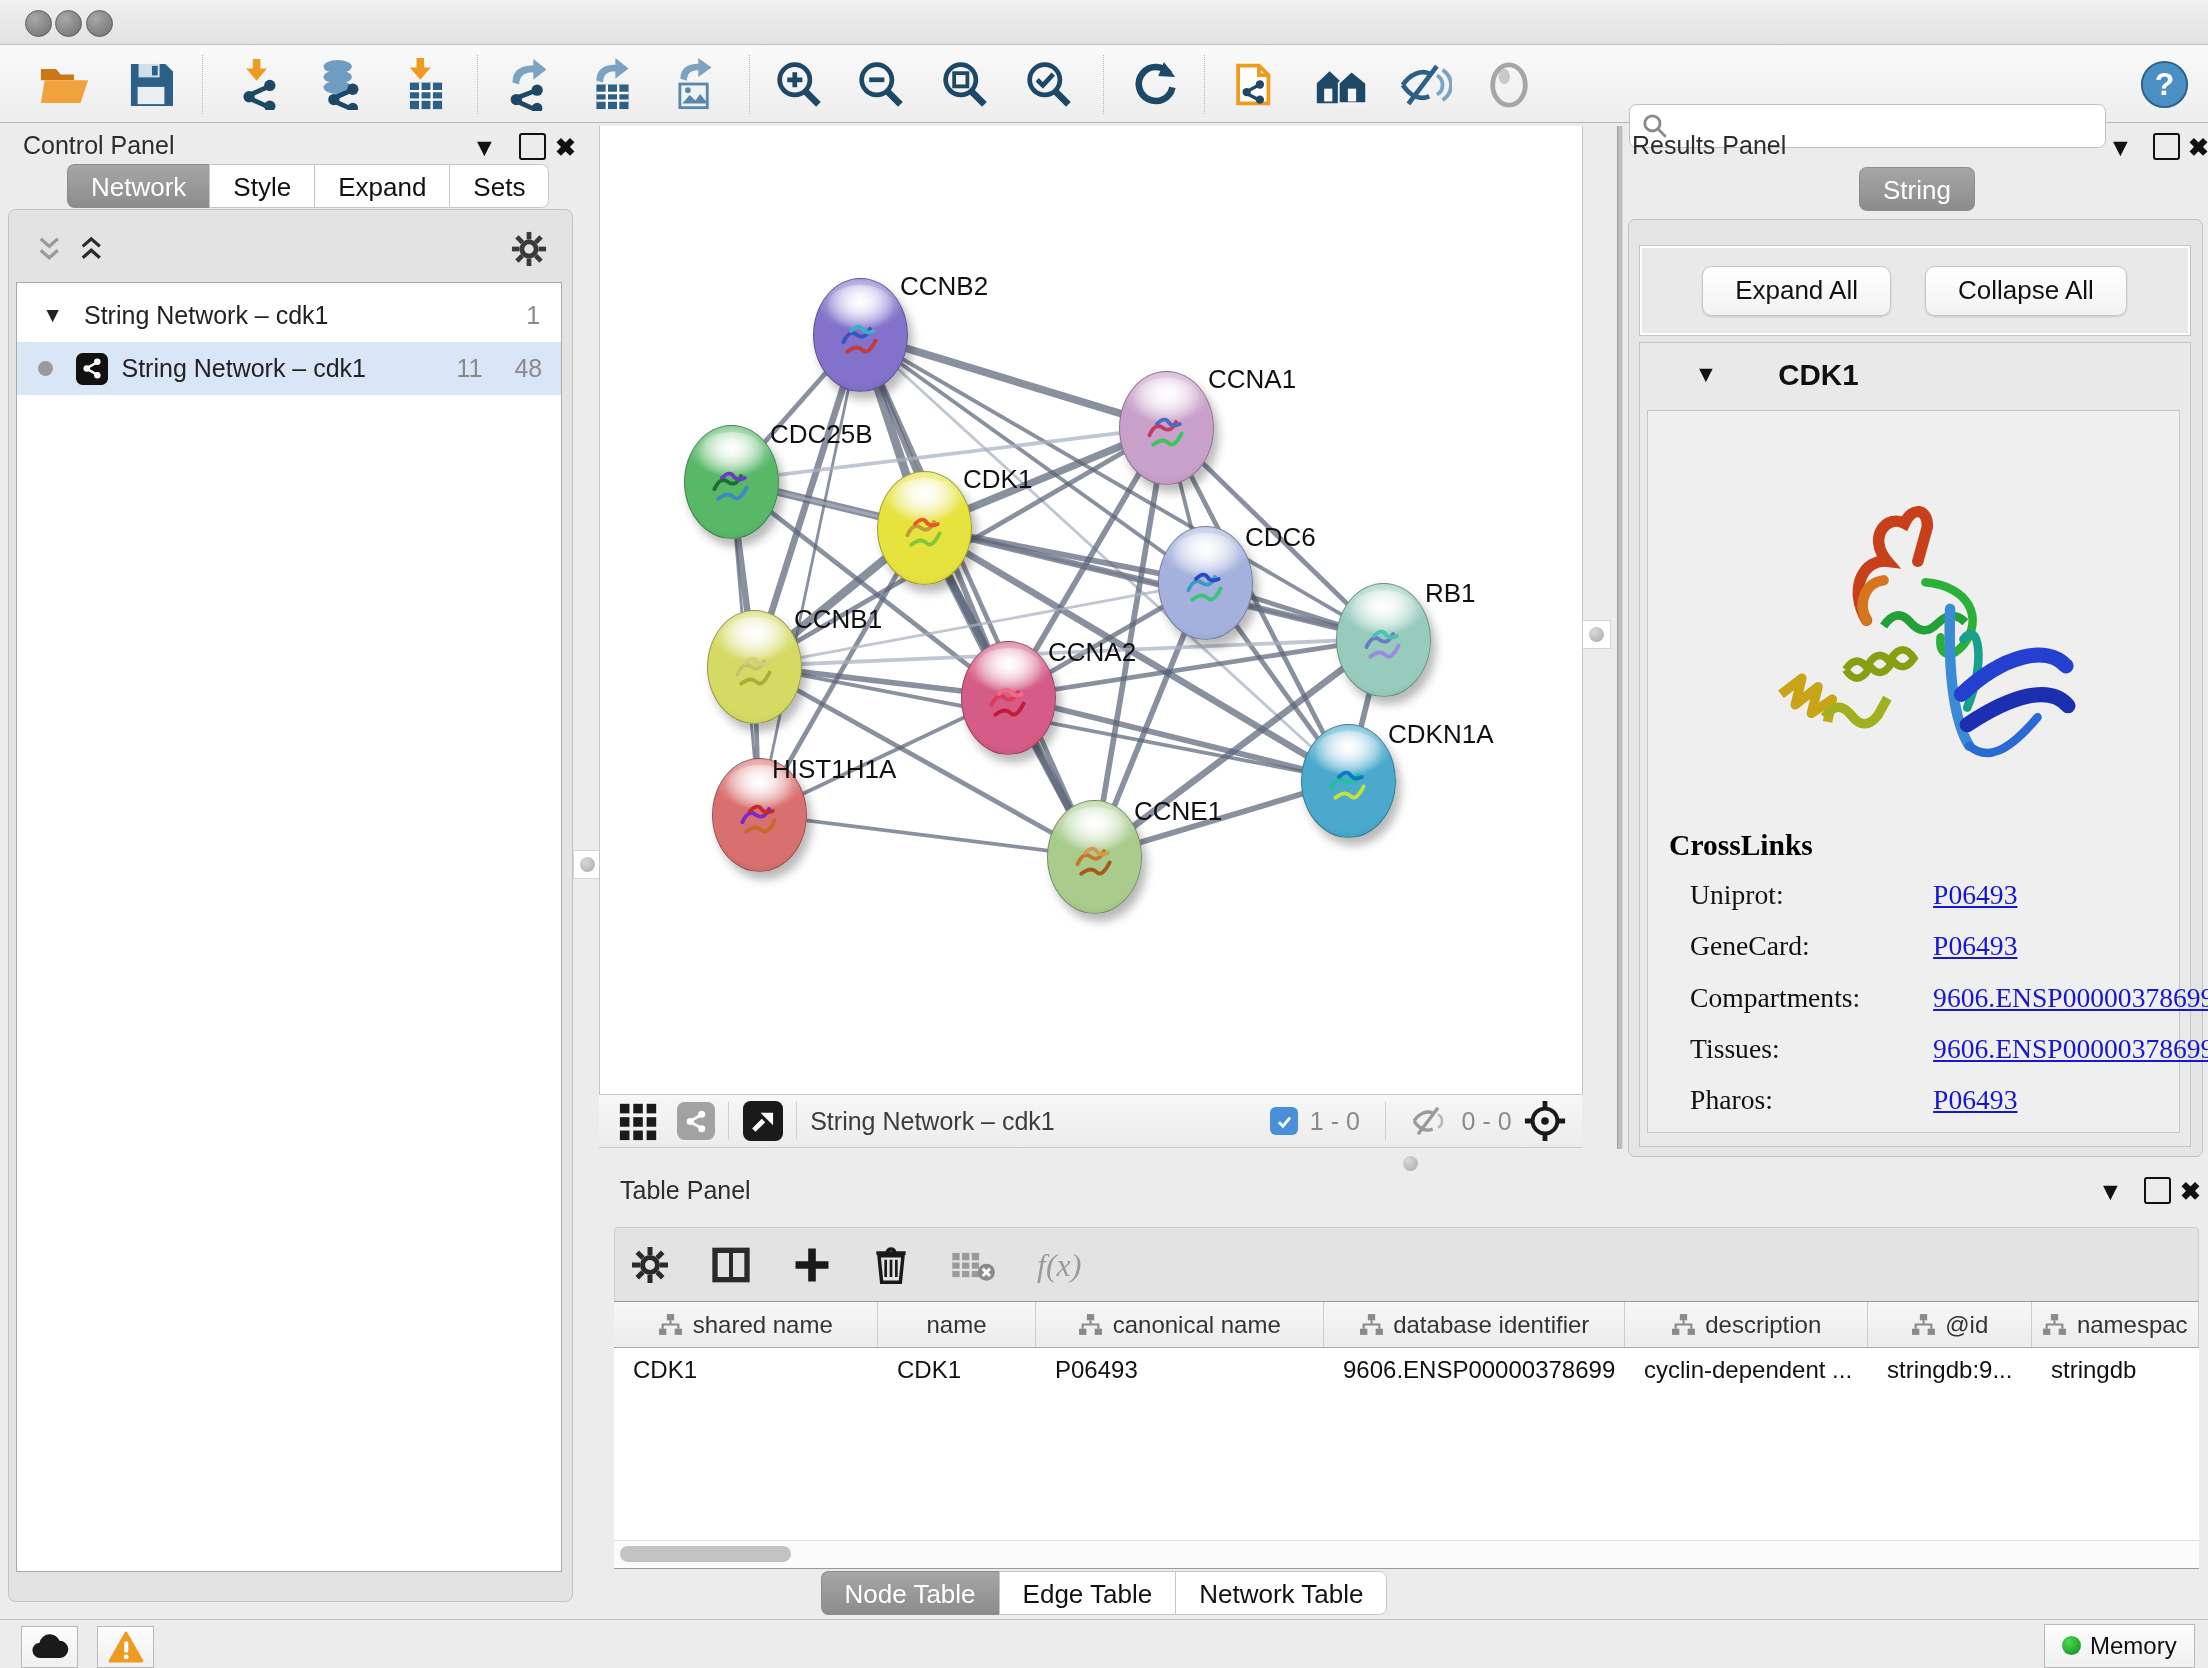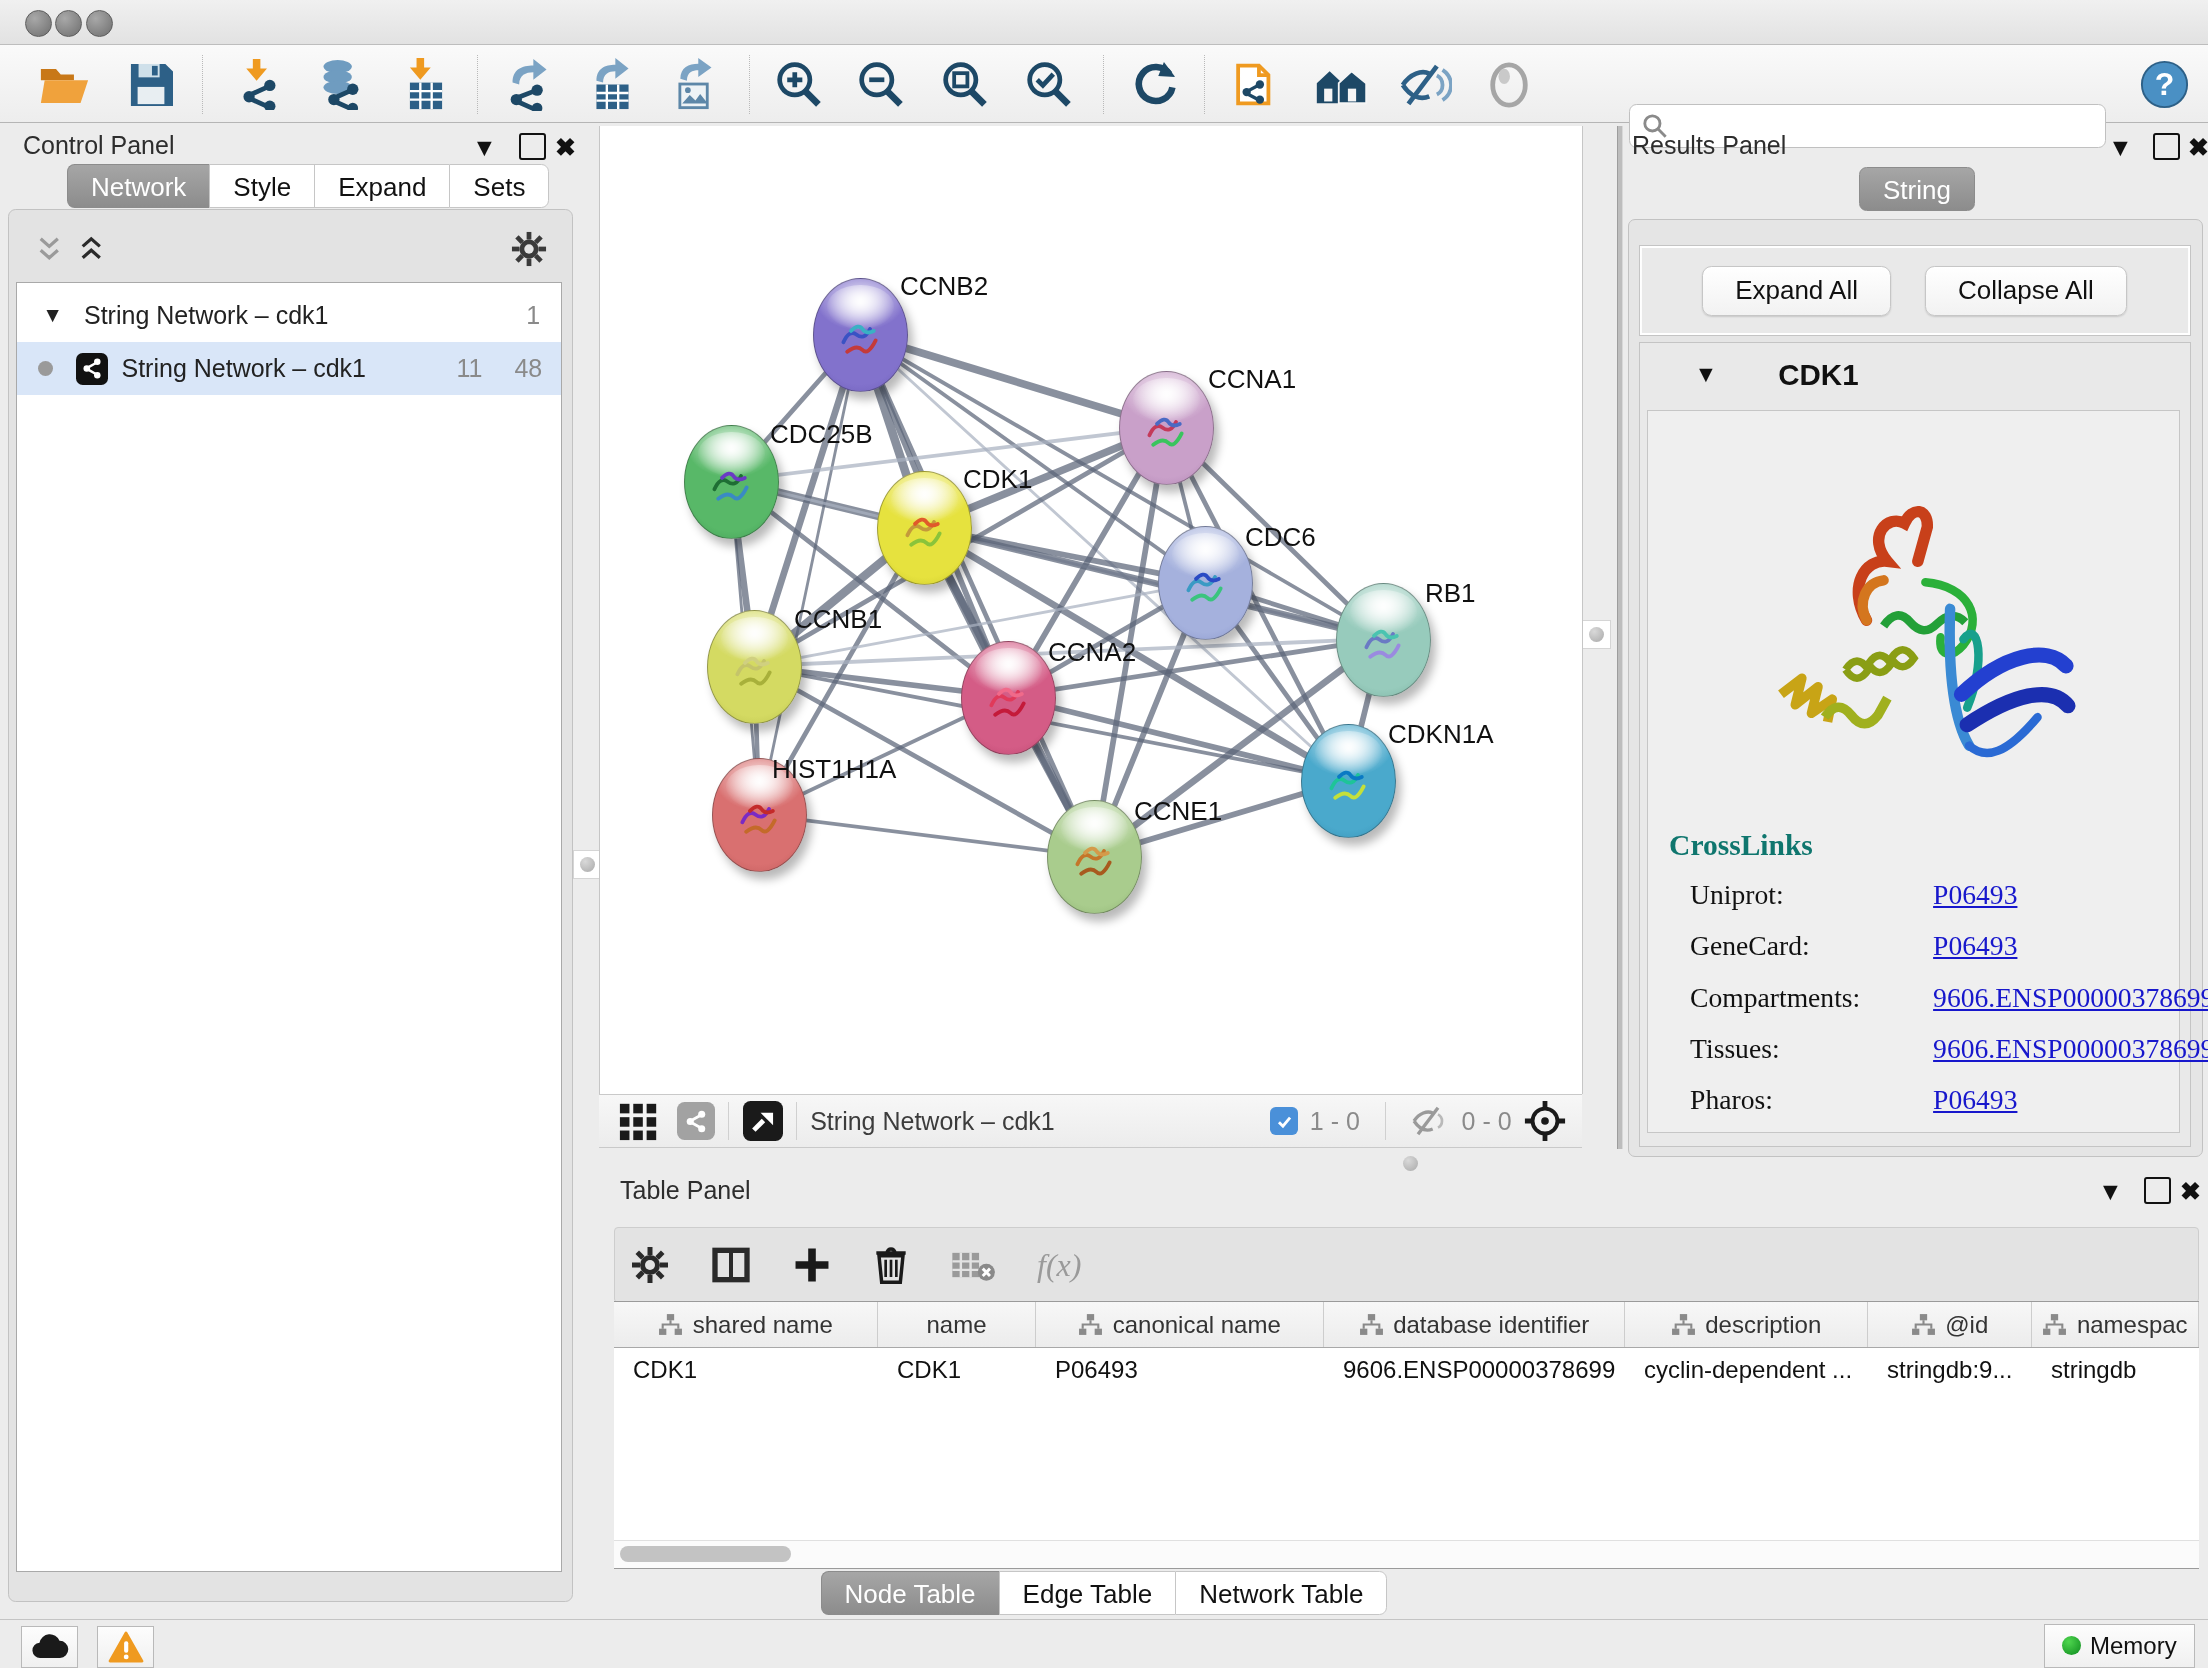--- a/index.html
+++ b/index.html
@@ -58,21 +58,21 @@
           border:1px solid #c2c2c2;border-radius:7px;margin-top:8px;}
   .rp-buttons{position:absolute;left:9.5px;top:25px;width:552px;height:91px;background:#e9e9e9;
               border:1.9px solid #c4c4c4;box-shadow:inset 0 0 0 1.9px #fff;display:flex;align-items:center;justify-content:center;gap:34px;box-sizing:border-box;}
   .rbtn{height:48px;line-height:46px;padding:0 32px;background:linear-gradient(#ffffff,#f2f2f2);
         border:1px solid #c6c6c6;border-radius:9.5px;font-size:26px;color:#111;box-shadow:0 1px 1.9px rgba(0,0,0,.15);}
   .rp-entry{position:absolute;left:9.5px;top:122px;width:552px;height:805px;background:#e9e9e9;border:1.9px solid #c4c4c4;box-sizing:border-box;}
   .rp-ehead{height:63px;display:flex;align-items:center;font-size:29.5px;font-weight:bold;color:#111;}
   .rp-inner{position:absolute;left:7.6px;top:67px;width:533px;height:723px;background:#efefef;border:1px solid #c6c6c6;box-sizing:border-box;}
   .rp-desc{padding:13.3px 0 0 11.4px;font-size:27px;color:#1c1c1c;}
   .xl{font-family:"Liberation Serif",serif;}
-  .xl-title{position:absolute;left:21px;top:418px;font-size:29.5px;font-weight:bold;color:#0f766e;}
+  .xl-title{position:absolute;left:21px;top:418px;font-size:29.5px;font-weight:bold;color:#000000;}
   .xl-row{position:absolute;left:42px;width:476px;height:44px;font-size:27.6px;color:#111;}
   .xl-row a{position:absolute;left:243px;color:#1717cc;text-decoration:underline;}
   
   .tp-toolbox{position:absolute;left:614px;top:1219px;width:1585px;height:76px;background:#e3e3e3;
               border:1px solid #cdcdcd;border-radius:4px;display:flex;align-items:center;gap:42px;padding-left:16px;box-sizing:border-box;margin-top:8px;}
   .fx{font-family:"Liberation Serif",serif;font-style:italic;font-size:32px;color:#9a9a9a;}
   .tp-table{position:absolute;left:614px;top:1301px;width:1585px;height:268px;background:#fff;
             border-top:1.9px solid #9a9a9a;border-bottom:1.9px solid #9a9a9a;box-sizing:border-box;}
   .thead{display:flex;height:46px;background:linear-gradient(#f7f7f7,#ececec);border-bottom:1.9px solid #a8a8a8;box-sizing:border-box;}
   .th{display:flex;align-items:center;justify-content:center;gap:9.5px;font-size:24px;color:#333;

